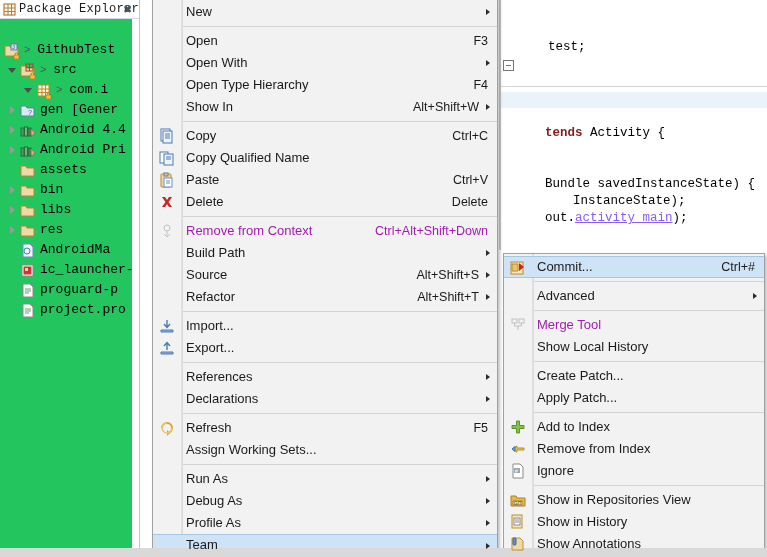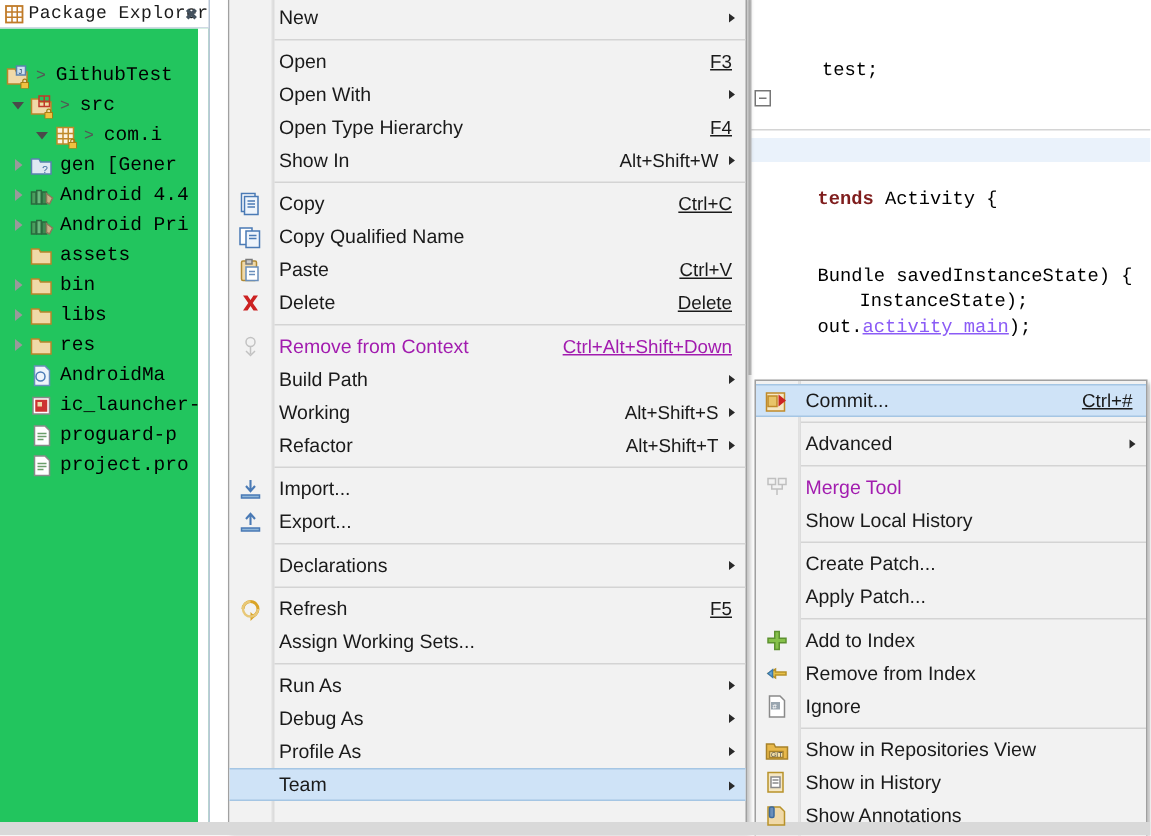--- a/index.html
+++ b/index.html
@@ -137,21 +137,21 @@
   .mi {
     position: relative; height: 22px; line-height: 22px;
     padding-left: 33px; padding-right: 8px;
     font-size: 13px; color: #1a1a1a; white-space: nowrap;
   }
   .mi .label { position: relative; z-index: 2; }
   .mi .accel {
     position: absolute; right: 18px; top: 0; z-index: 2;
     font-size: 12.5px; color: #1a1a1a;
   }
-  .mi .accel.no-arrow { right: 9px; text-decoration: underline; }
+  .mi .accel.no-arrow { right: 9px; }
   .mi.disabled .label, .mi.disabled .accel { color: #a21caf; }
   .mi .arrow {
     position: absolute; right: 7px; top: 8px; z-index: 2;
     width: 0; height: 0;
     border-left: 4px solid #2a2a2a;
     border-top: 3px solid transparent; border-bottom: 3px solid transparent;
   }
   .mi.highlight {
     background: #cfe3f7;
     border-top: 1px solid #a5c6e4;
@@ -384,32 +384,33 @@
             </svg></span><span class="label">Paste</span><span class="accel no-arrow">Ctrl+V</span></div>
         <div class="mi"><span class="mi-icon"><svg width="16" height="16" viewBox="0 0 16 16">
               <path d="M3 3 L6 3 L8 6 L10 3 L13 3 L9.5 8 L13 13 L10 13 L8 10 L6 13 L3 13 L6.5 8 Z" fill="#cc2222"></path>
             </svg></span><span class="label">Delete</span><span class="accel no-arrow">Delete</span></div>
         <div class="sep"></div>
         <div class="mi disabled"><span class="mi-icon"><svg width="16" height="16" viewBox="0 0 16 16">
               <circle cx="8" cy="5" r="3" fill="none" stroke="#c2c2c2"></circle>
               <path d="M8 8 L8 13 M5 11 L8 14 L11 11" stroke="#c2c2c2" fill="none"></path>
             </svg></span><span class="label">Remove from Context</span><span class="accel no-arrow">Ctrl+Alt+Shift+Down</span></div>
         <div class="mi"><span class="label">Build Path</span><span class="arrow"></span></div>
-        <div class="mi"><span class="label">Working</span><span class="accel">Alt+Shift+S</span><span class="arrow"></span></div>
+        <div class="mi"><span class="label">Source</span><span class="accel">Alt+Shift+S</span><span class="arrow"></span></div>
         <div class="mi"><span class="label">Refactor</span><span class="accel">Alt+Shift+T</span><span class="arrow"></span></div>
         <div class="sep"></div>
         <div class="mi"><span class="mi-icon"><svg width="16" height="16" viewBox="0 0 16 16">
               <path d="M2 12 L14 12 L14 14 L2 14 Z" fill="#8fb6d8" stroke="#4a7ab5"></path>
               <path d="M8 2 L8 9 M5 6 L8 9.5 L11 6" stroke="#4a7ab5" fill="none" stroke-width="1.4"></path>
             </svg></span><span class="label">Import...</span></div>
         <div class="mi"><span class="mi-icon"><svg width="16" height="16" viewBox="0 0 16 16">
               <path d="M2 12 L14 12 L14 14 L2 14 Z" fill="#8fb6d8" stroke="#4a7ab5"></path>
               <path d="M8 10 L8 3 M5 6 L8 2.5 L11 6" stroke="#4a7ab5" fill="none" stroke-width="1.4"></path>
             </svg></span><span class="label">Export...</span></div>
         <div class="sep"></div>
+        <div class="mi"><span class="label">References</span><span class="arrow"></span></div>
         <div class="mi"><span class="label">Declarations</span><span class="arrow"></span></div>
         <div class="sep"></div>
         <div class="mi"><span class="mi-icon"><svg width="16" height="16" viewBox="0 0 16 16">
               <path d="M3 8 A5 5 0 1 1 8 13" stroke="#d9a326" stroke-width="2" fill="none"></path>
               <path d="M8 10 L11 13 L8 16 Z" fill="#d9a326"></path>
               <path d="M13 8 A5 5 0 1 1 8 3" stroke="#e8c878" stroke-width="1.6" fill="none"></path>
             </svg></span><span class="label">Refresh</span><span class="accel no-arrow">F5</span></div>
         <div class="mi"><span class="label">Assign Working Sets...</span></div>
         <div class="sep"></div>
         <div class="mi"><span class="label">Run As</span><span class="arrow"></span></div>

